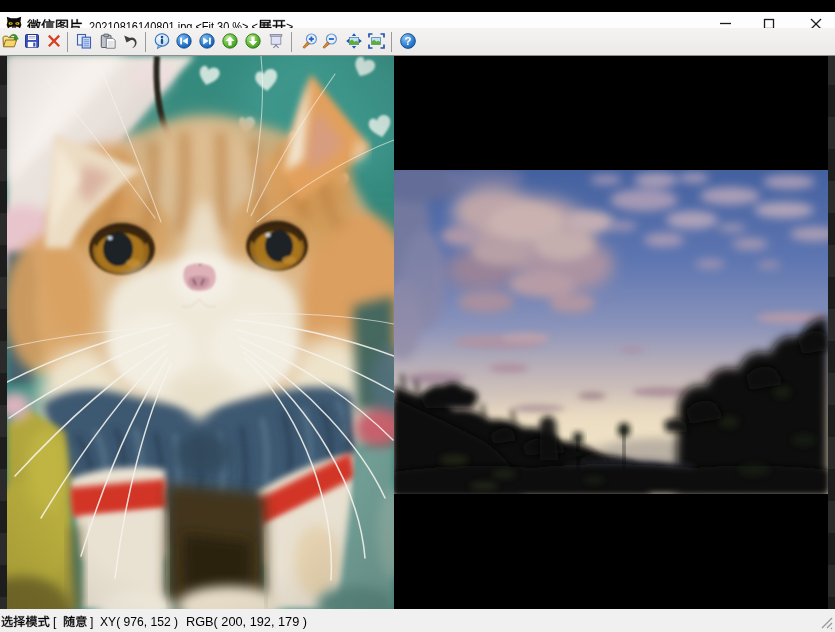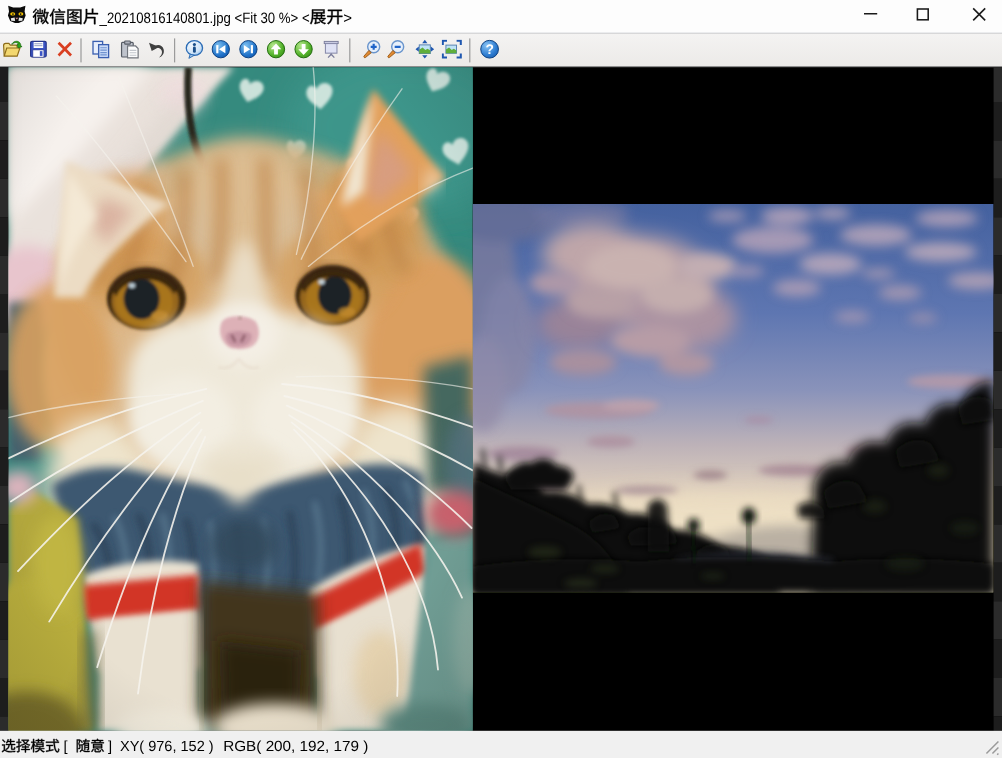--- a/index.html
+++ b/index.html
@@ -1,18 +1,18 @@
 <!DOCTYPE html>
 <html><head><meta charset="utf-8"><style>
 *{margin:0;padding:0;box-sizing:border-box}
 body{width:835px;height:632px;overflow:hidden;font-family:"Liberation Sans",sans-serif;background:#000}
 </style></head>
 <body>
 <div style="position:absolute;left:0;top:0;width:835px;height:632px;background:#000">
-<div style="position:absolute;left:0;top:0;width:835px;height:28px;background:#fdfdfd;border-bottom:1px solid #dfe1e5">
+<div style="position:absolute;left:0;top:12px;width:835px;height:28px;background:#fdfdfd;border-bottom:1px solid #dfe1e5">
 <svg style="position:absolute;left:6px;top:4px" width="16" height="16" viewBox="0 0 16 16">
 <path d="M1.5,5.5 L0.8,0.8 L5,2.2 L10.8,2.2 L15.2,0.8 L14.5,5.5 L15.4,9 L13.5,13.5 L9.5,15.2 L6.5,15.2 L2.5,13.5 L0.6,9 Z" fill="#0c0c0c"></path>
 <ellipse cx="4.6" cy="7.6" rx="2.1" ry="1.4" fill="#f5c400"></ellipse>
         <ellipse cx="11.4" cy="7.6" rx="2.1" ry="1.4" fill="#f5c400"></ellipse>
 <circle cx="4.8" cy="7.7" r="0.7" fill="#111"></circle>
         <circle cx="11.2" cy="7.7" r="0.7" fill="#111"></circle>
 <path d="M3,11.2 L6.2,10.6 L6.6,13.4 L3.4,13.2 Z" fill="#e8e8e8"></path>
         <path d="M13,11.2 L9.8,10.6 L9.4,13.4 L12.6,13.2 Z" fill="#e8e8e8"></path>
 <path d="M6.8,10.8 L9.2,10.8 L8,12.2 Z" fill="#d89090"></path>
       </svg>

